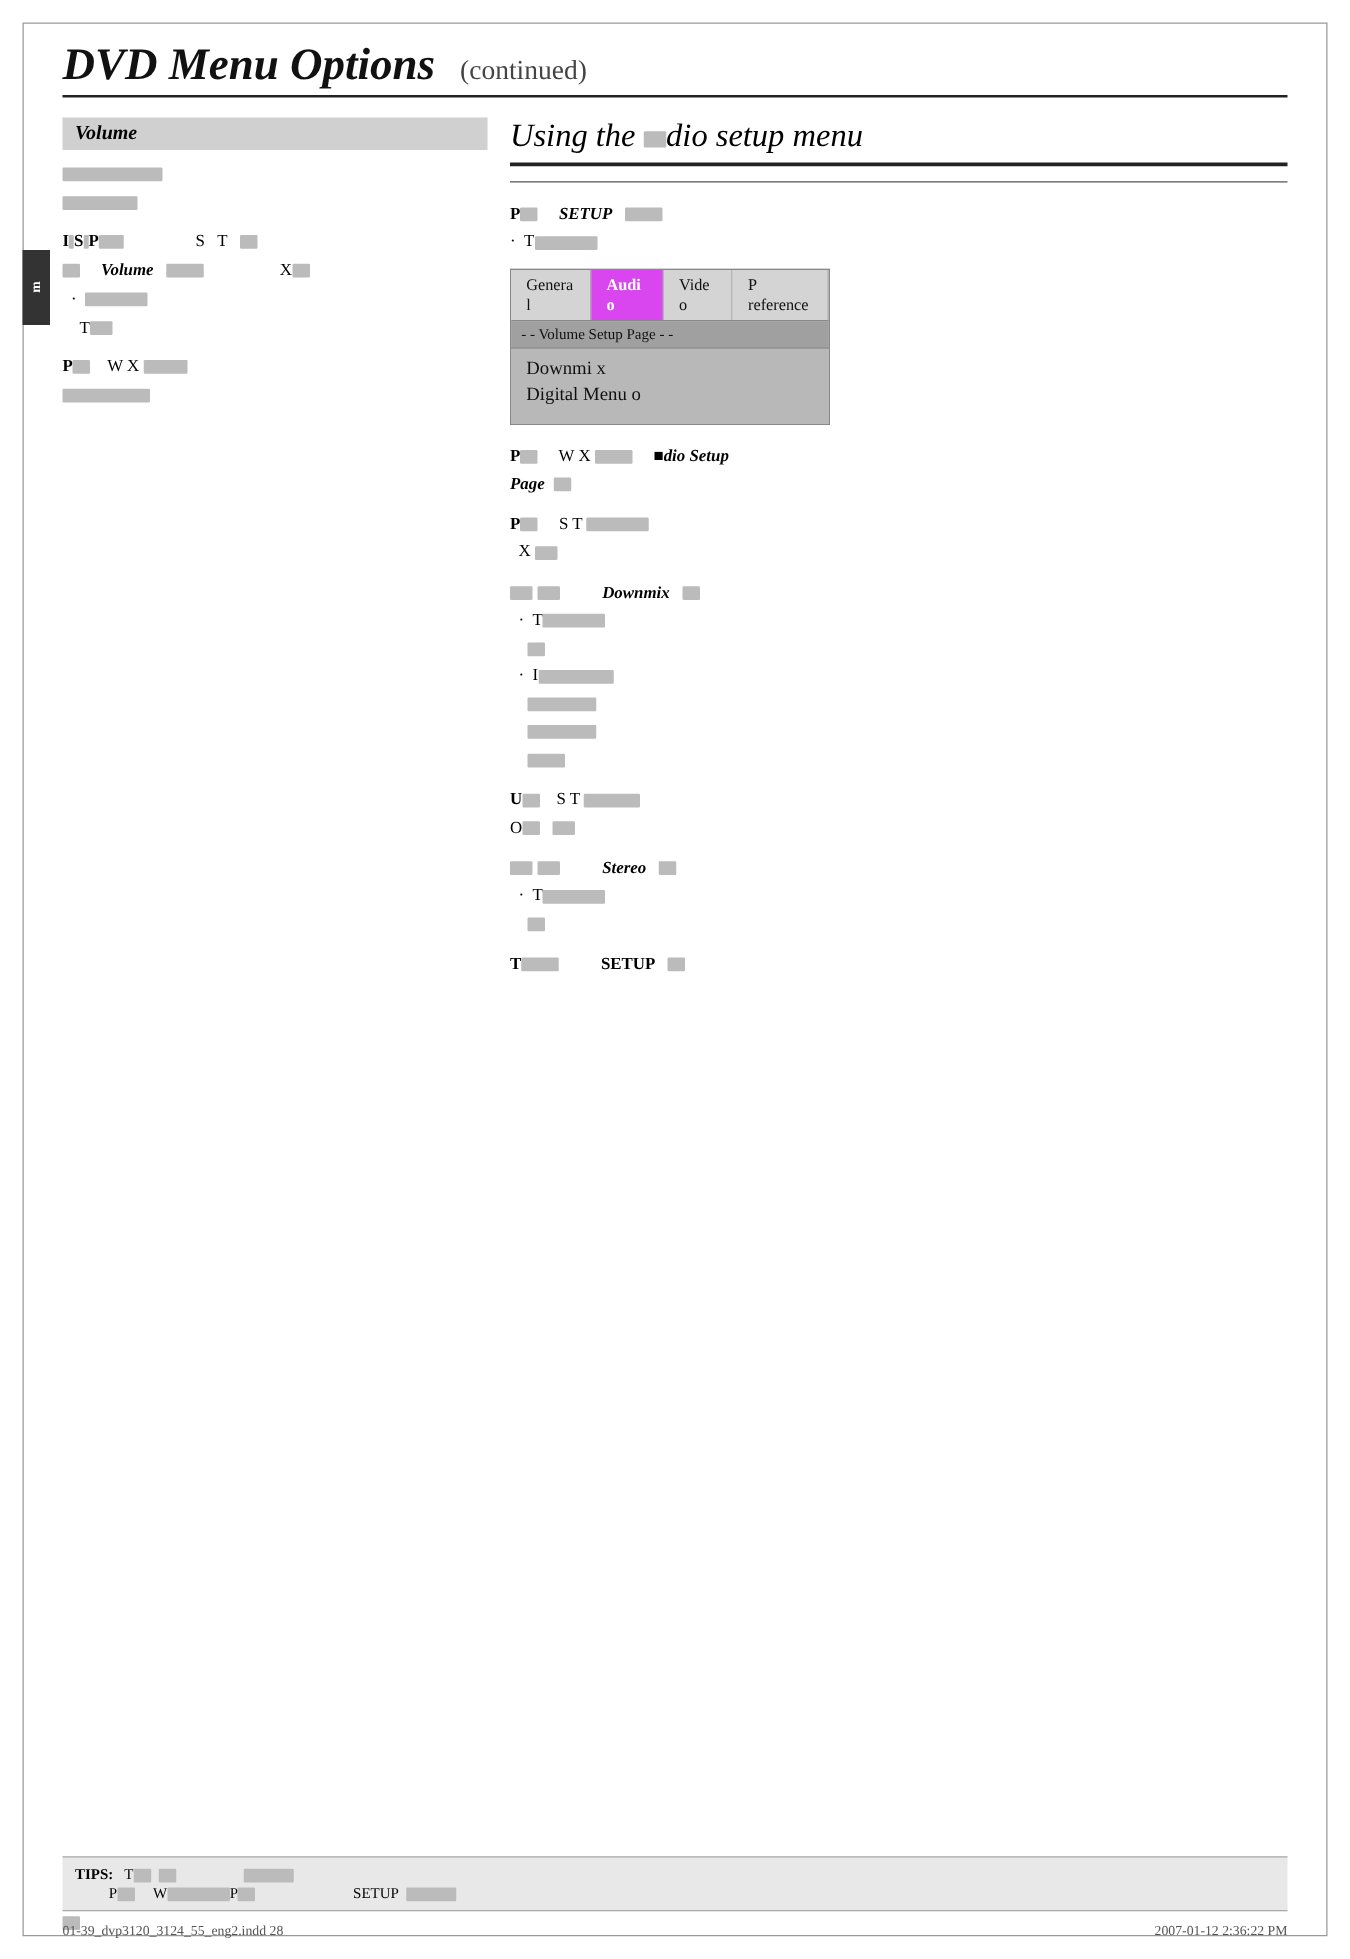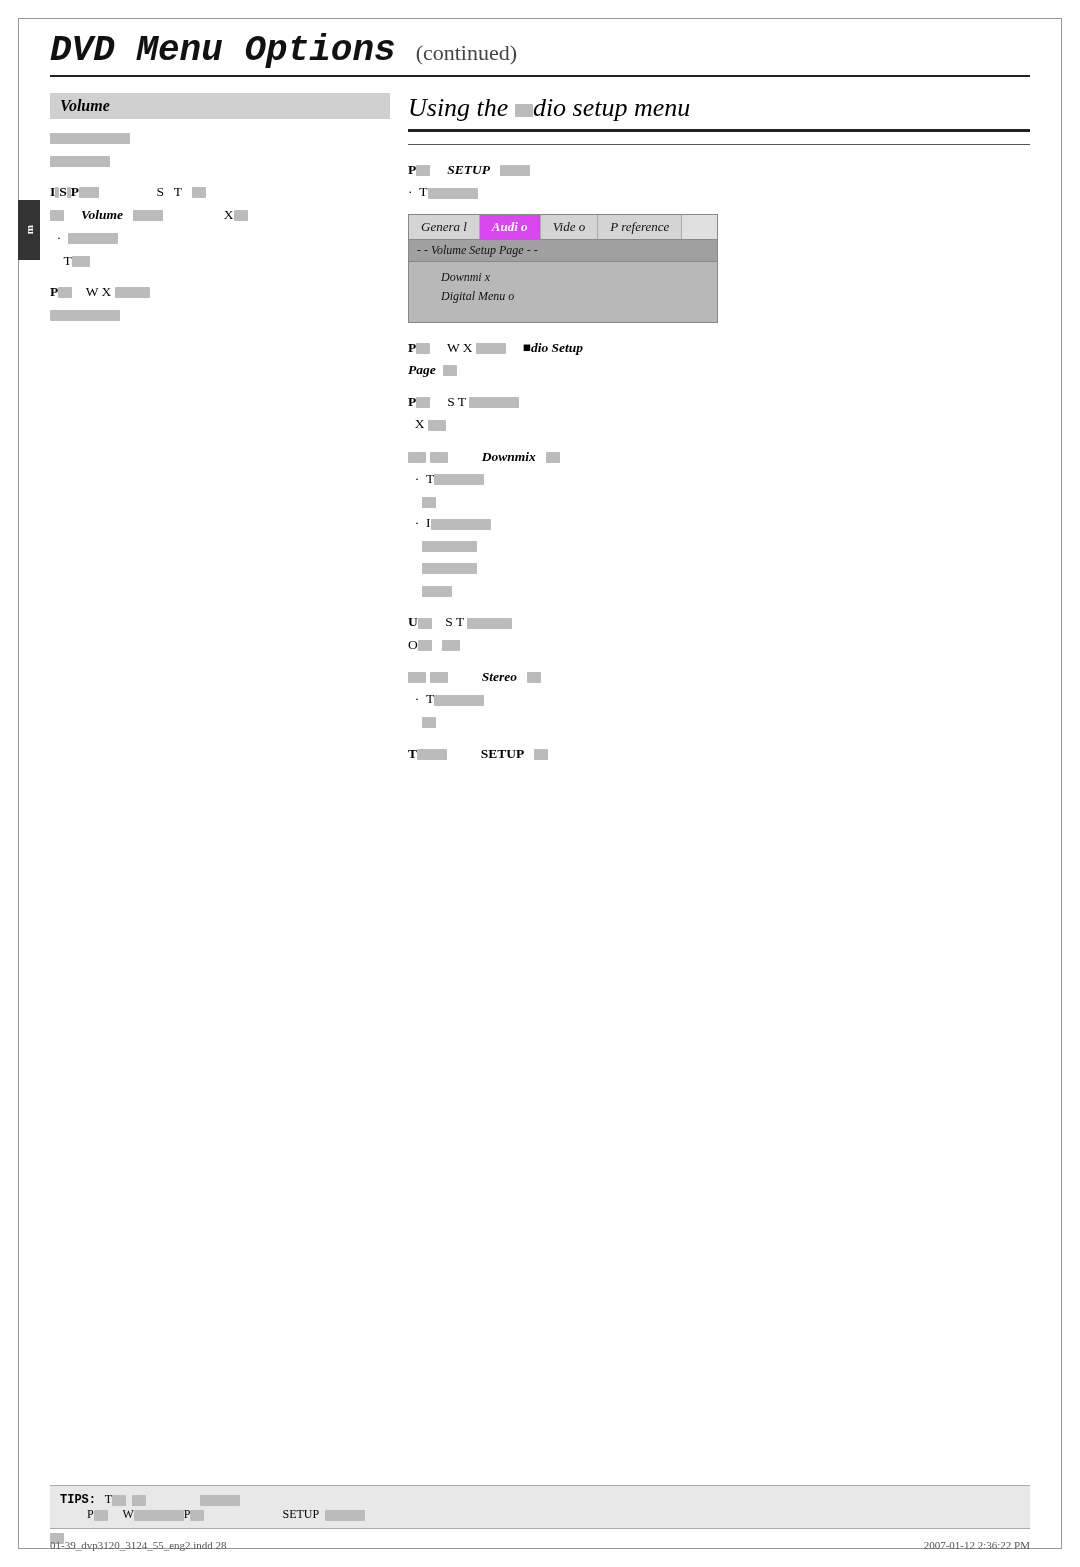--- a/index.html
+++ b/index.html
@@ -35,21 +35,20 @@
       display: flex;
       align-items: baseline;
       gap: 20px;
       margin-bottom: 4px;
     }
     .header-title {
       font-size: 36px;
       font-style: italic;
       font-weight: bold;
       color: #111;
-      font-family: Liberation Mono, monospace;
     }
     .header-subtitle {
       font-size: 22px;
       color: #444;
       font-style: normal;
     }
     .header-line {
       border: none;
       border-top: 2px solid #222;
       margin-bottom: 16px;
@@ -115,23 +114,22 @@
     .audio-title-line2 {
       border: none;
       border-top: 1px solid #555;
       margin-bottom: 14px;
     }
 
     
     .setup-menu-box {
       border: 1px solid #888;
       background: #c8c8c8;
-      width: 310px;
+      width: 256px;
       margin-bottom: 14px;
-      font-style: italic;
     }
 
     .menu-tabs {
       display: flex;
       background: #e0e0e0;
       border-bottom: 1px solid #888;
     }
     .menu-tab {
       padding: 4px 12px;
       font-size: 13px;
@@ -155,24 +153,23 @@
       color: #111;
       border-bottom: 1px solid #888;
     }
 
     .menu-items {
       padding: 6px 12px;
       background: #b8b8b8;
       min-height: 60px;
     }
     .menu-item-row {
-      font-size: 12px;
+      font-size: 15px;
       padding: 2px 0;
       color: #111;
-      margin-left: 20px;
     }
 
     
     .instr-block {
       margin-bottom: 10px;
       font-size: 13.5px;
       line-height: 1.65;
     }
 
     
@@ -183,21 +180,20 @@
       right: 50px;
       background: #e8e8e8;
       border-top: 1px solid #aaa;
       border-bottom: 1px solid #aaa;
       padding: 6px 10px;
       font-size: 12px;
     }
     .tips-label {
       font-weight: bold;
       display: inline;
-      font-family: Liberation Mono, monospace;
     }
 
     
     .footer {
       position: absolute;
       bottom: 16px;
       left: 50px;
       right: 50px;
       display: flex;
       justify-content: space-between;

